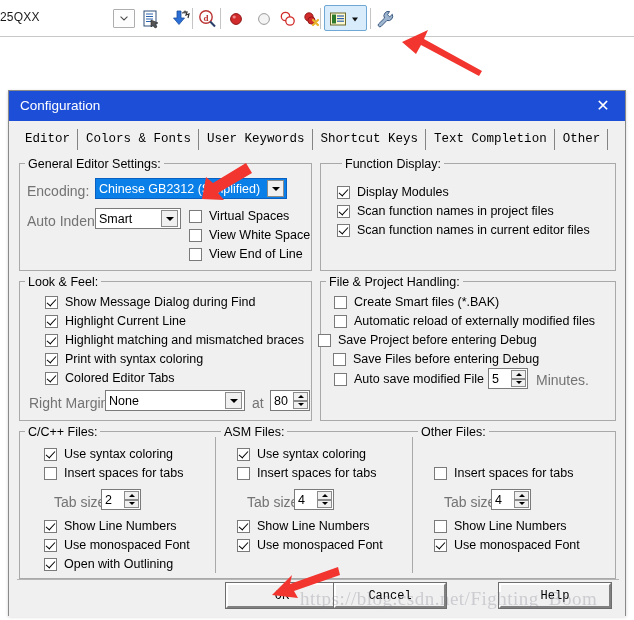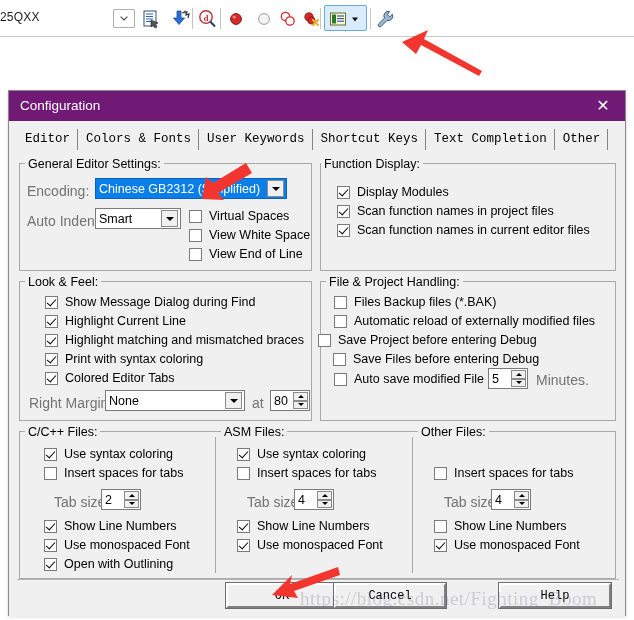--- a/index.html
+++ b/index.html
@@ -37,21 +37,21 @@
   }
 
   
   .dialog {
     position: absolute; left: 8px; top: 90px; width: 618px; height: 526px;
     background: #f0f0f0; border: 1px solid #8a8a8a;
     box-shadow: 0 1px 3px rgba(0,0,0,.18);
   }
   .titlebar {
     position: absolute; left: 0; top: 0; width: 100%; height: 30px;
-    background: #701a75; color: #ffffff;
+    background: #1d4ed8; color: #ffffff;
   }
   .titlebar .title {
     position: absolute; left: 11px; top: 7px; font-size: 13.5px; color: #fff;
     font-family: "Liberation Sans", sans-serif;
   }
   .titlebar .closebtn {
     position: absolute; right: 0; top: 0; width: 44px; height: 30px;
     display: flex; align-items: center; justify-content: center;
     color: #ffffff; font-size: 16px; line-height: 1;
   }
@@ -284,21 +284,21 @@
       <div class="chk-row" style="left:180px; top:107px;">
         <span class="chk"></span>
         <span class="chk-lab">View White Space</span>
       </div>
       <div class="chk-row" style="left:180px; top:126px;">
         <span class="chk"></span>
         <span class="chk-lab">View End of Line</span>
       </div>
 
       <div class="grp-full" style="left:311px; top:42px; width:296px; height:108px;"></div>
-      <div class="glab" style="left:312px; top:36px;text-align:center;">Function Display:</div>
+      <div class="glab" style="left:333px; top:36px;text-align:center;">Function Display:</div>
 
       <div class="chk-row" style="left:328px; top:64px;">
         <span class="chk on"></span>
         <span class="chk-lab">Display Modules</span>
       </div>
       <div class="chk-row" style="left:328px; top:102px;">
         <span class="chk on"></span>
         <span class="chk-lab">Scan function names in current editor files</span>
       </div>
       <div class="chk-row" style="left:328px; top:83px;">
@@ -348,21 +348,21 @@
               <span class="tri-dn"></span>
             </div>
         </div>
       </div>
 
       <div class="grp-full" style="left:311px; top:160px; width:296px; height:140px;"></div>
       <div class="glab" style="left:317px; top:154px;">File &amp; Project Handling:</div>
 
       <div class="chk-row" style="left:325px; top:174px;">
         <span class="chk"></span>
-        <span class="chk-lab">Files Backup files (*.BAK)</span>
+        <span class="chk-lab">Create Smart files (*.BAK)</span>
       </div>
       <div class="chk-row" style="left:325px; top:193px;">
         <span class="chk"></span>
         <span class="chk-lab">Automatic reload of externally modified files</span>
       </div>
       <div class="chk-row" style="left:309px; top:212px;">
         <span class="chk"></span>
         <span class="chk-lab">Save Project before entering Debug</span>
       </div>
       <div class="chk-row" style="left:324px; top:231px;">

